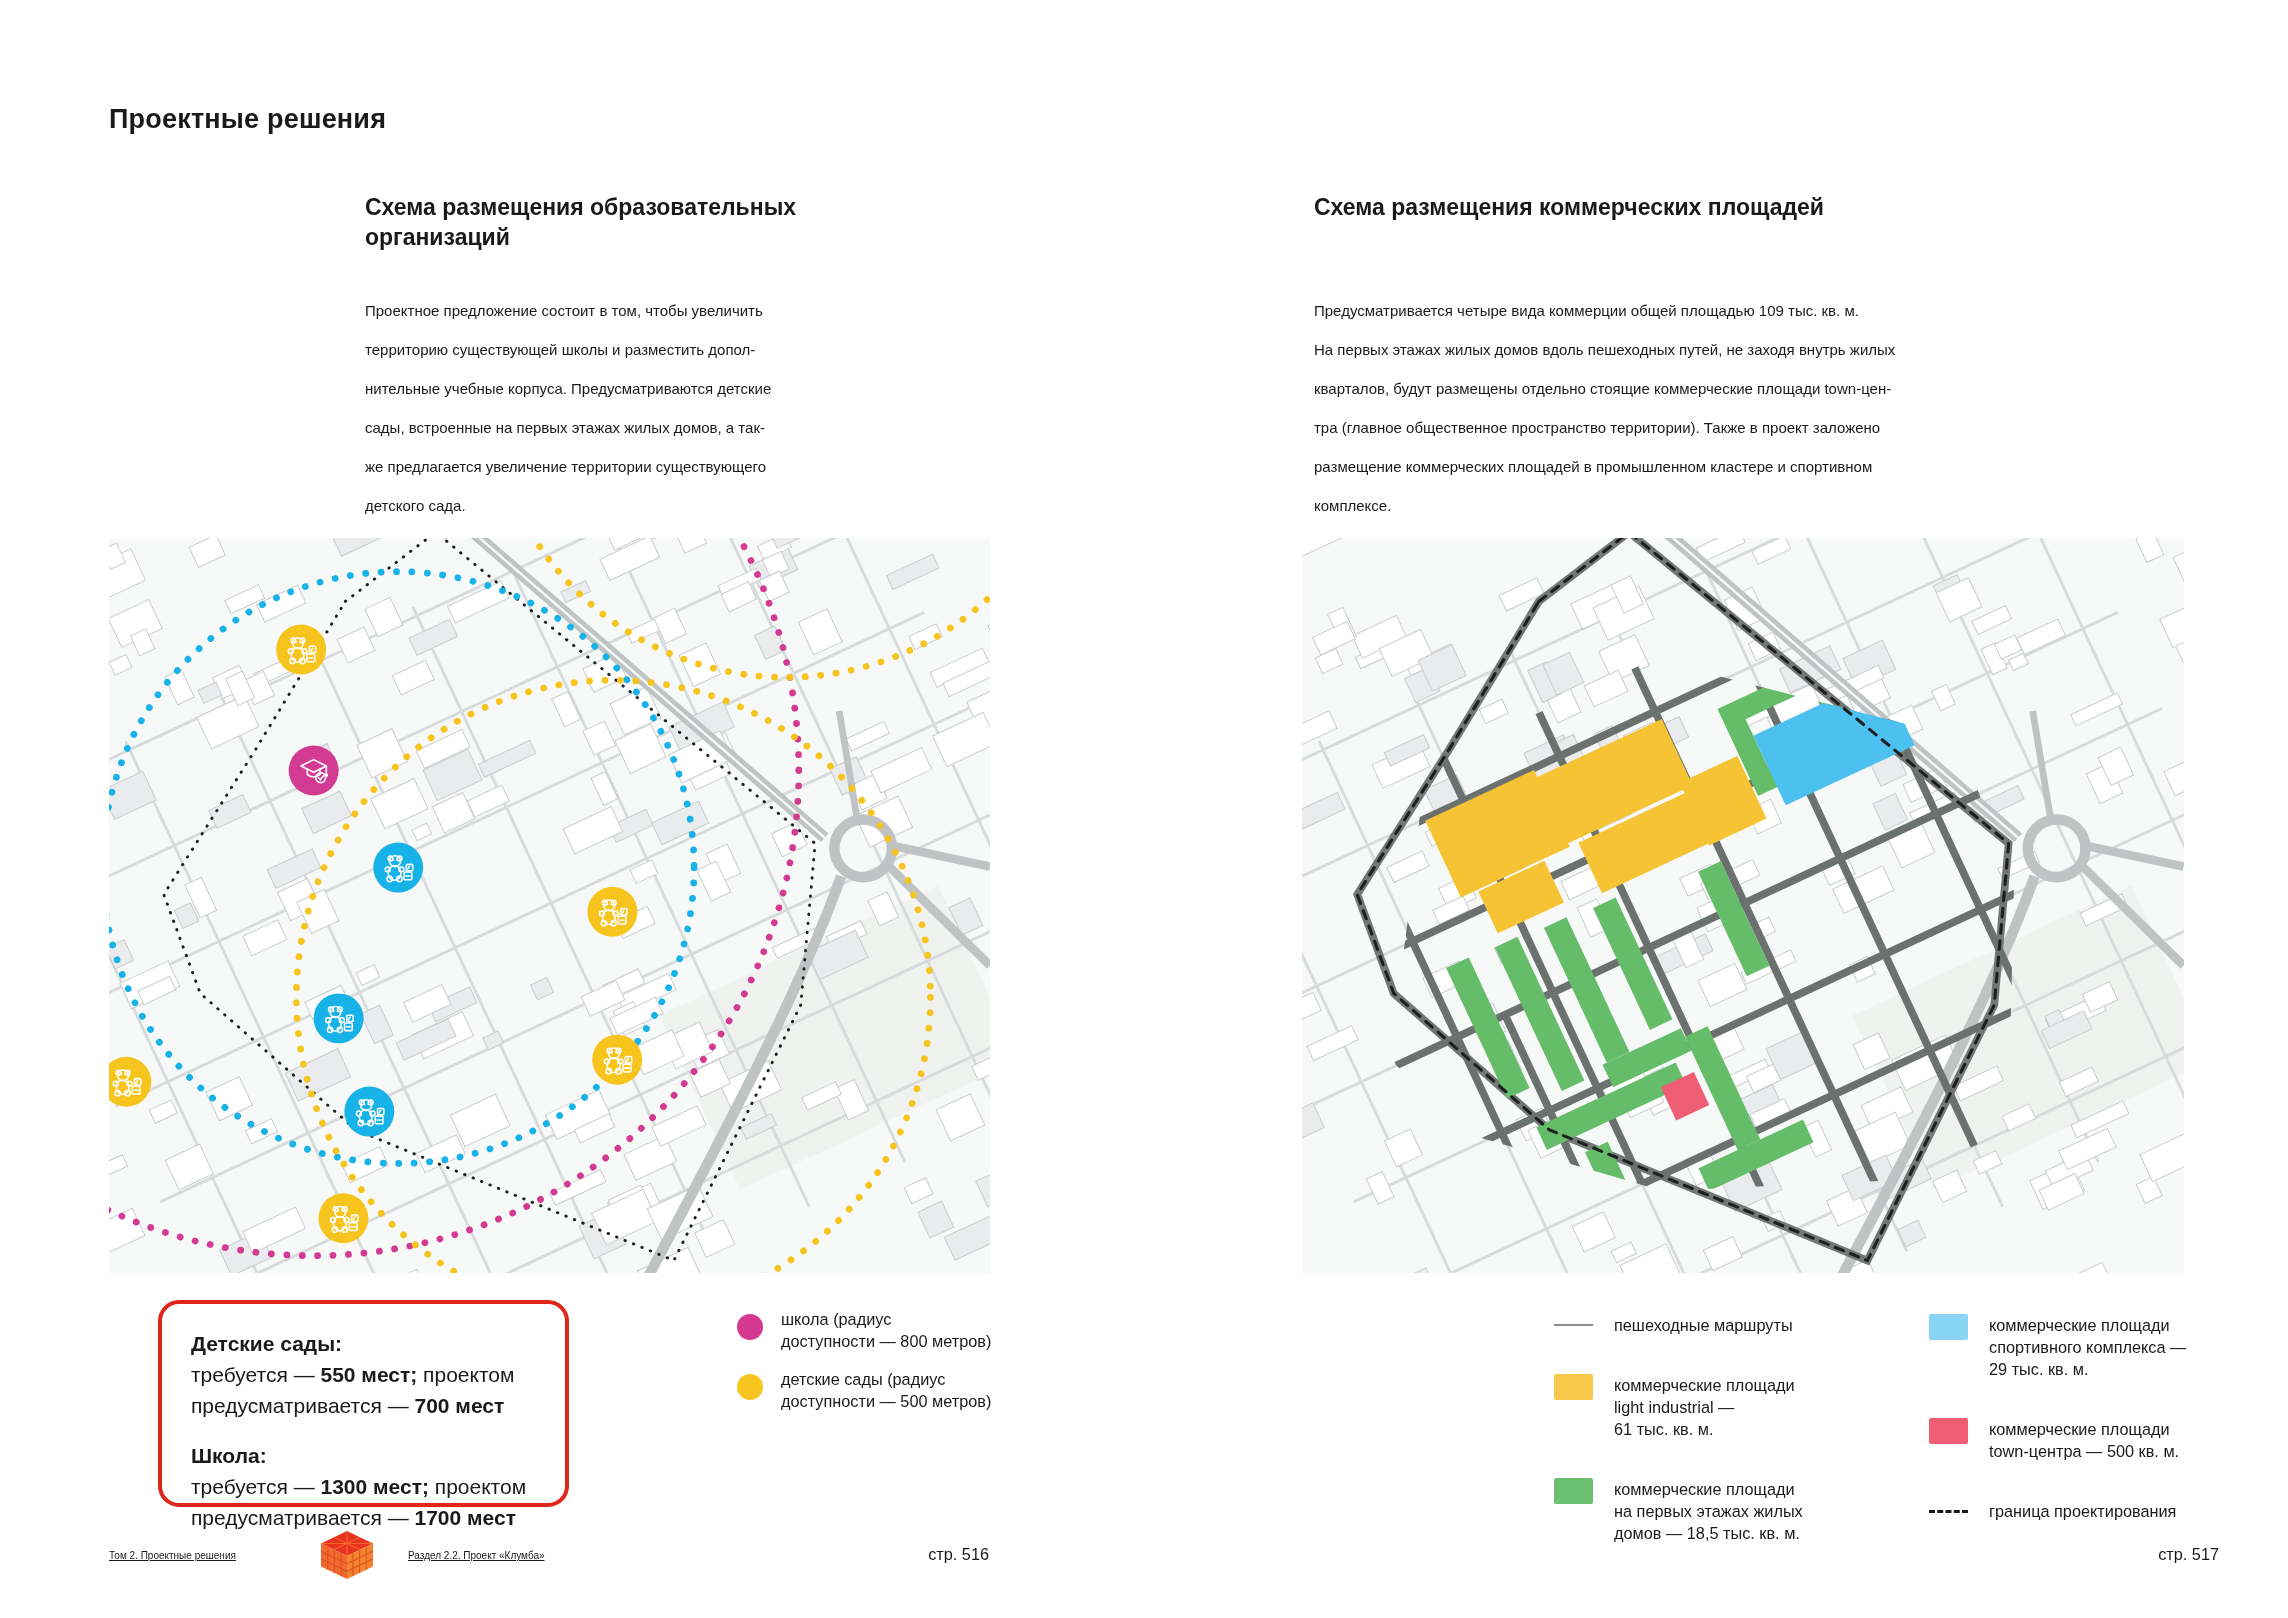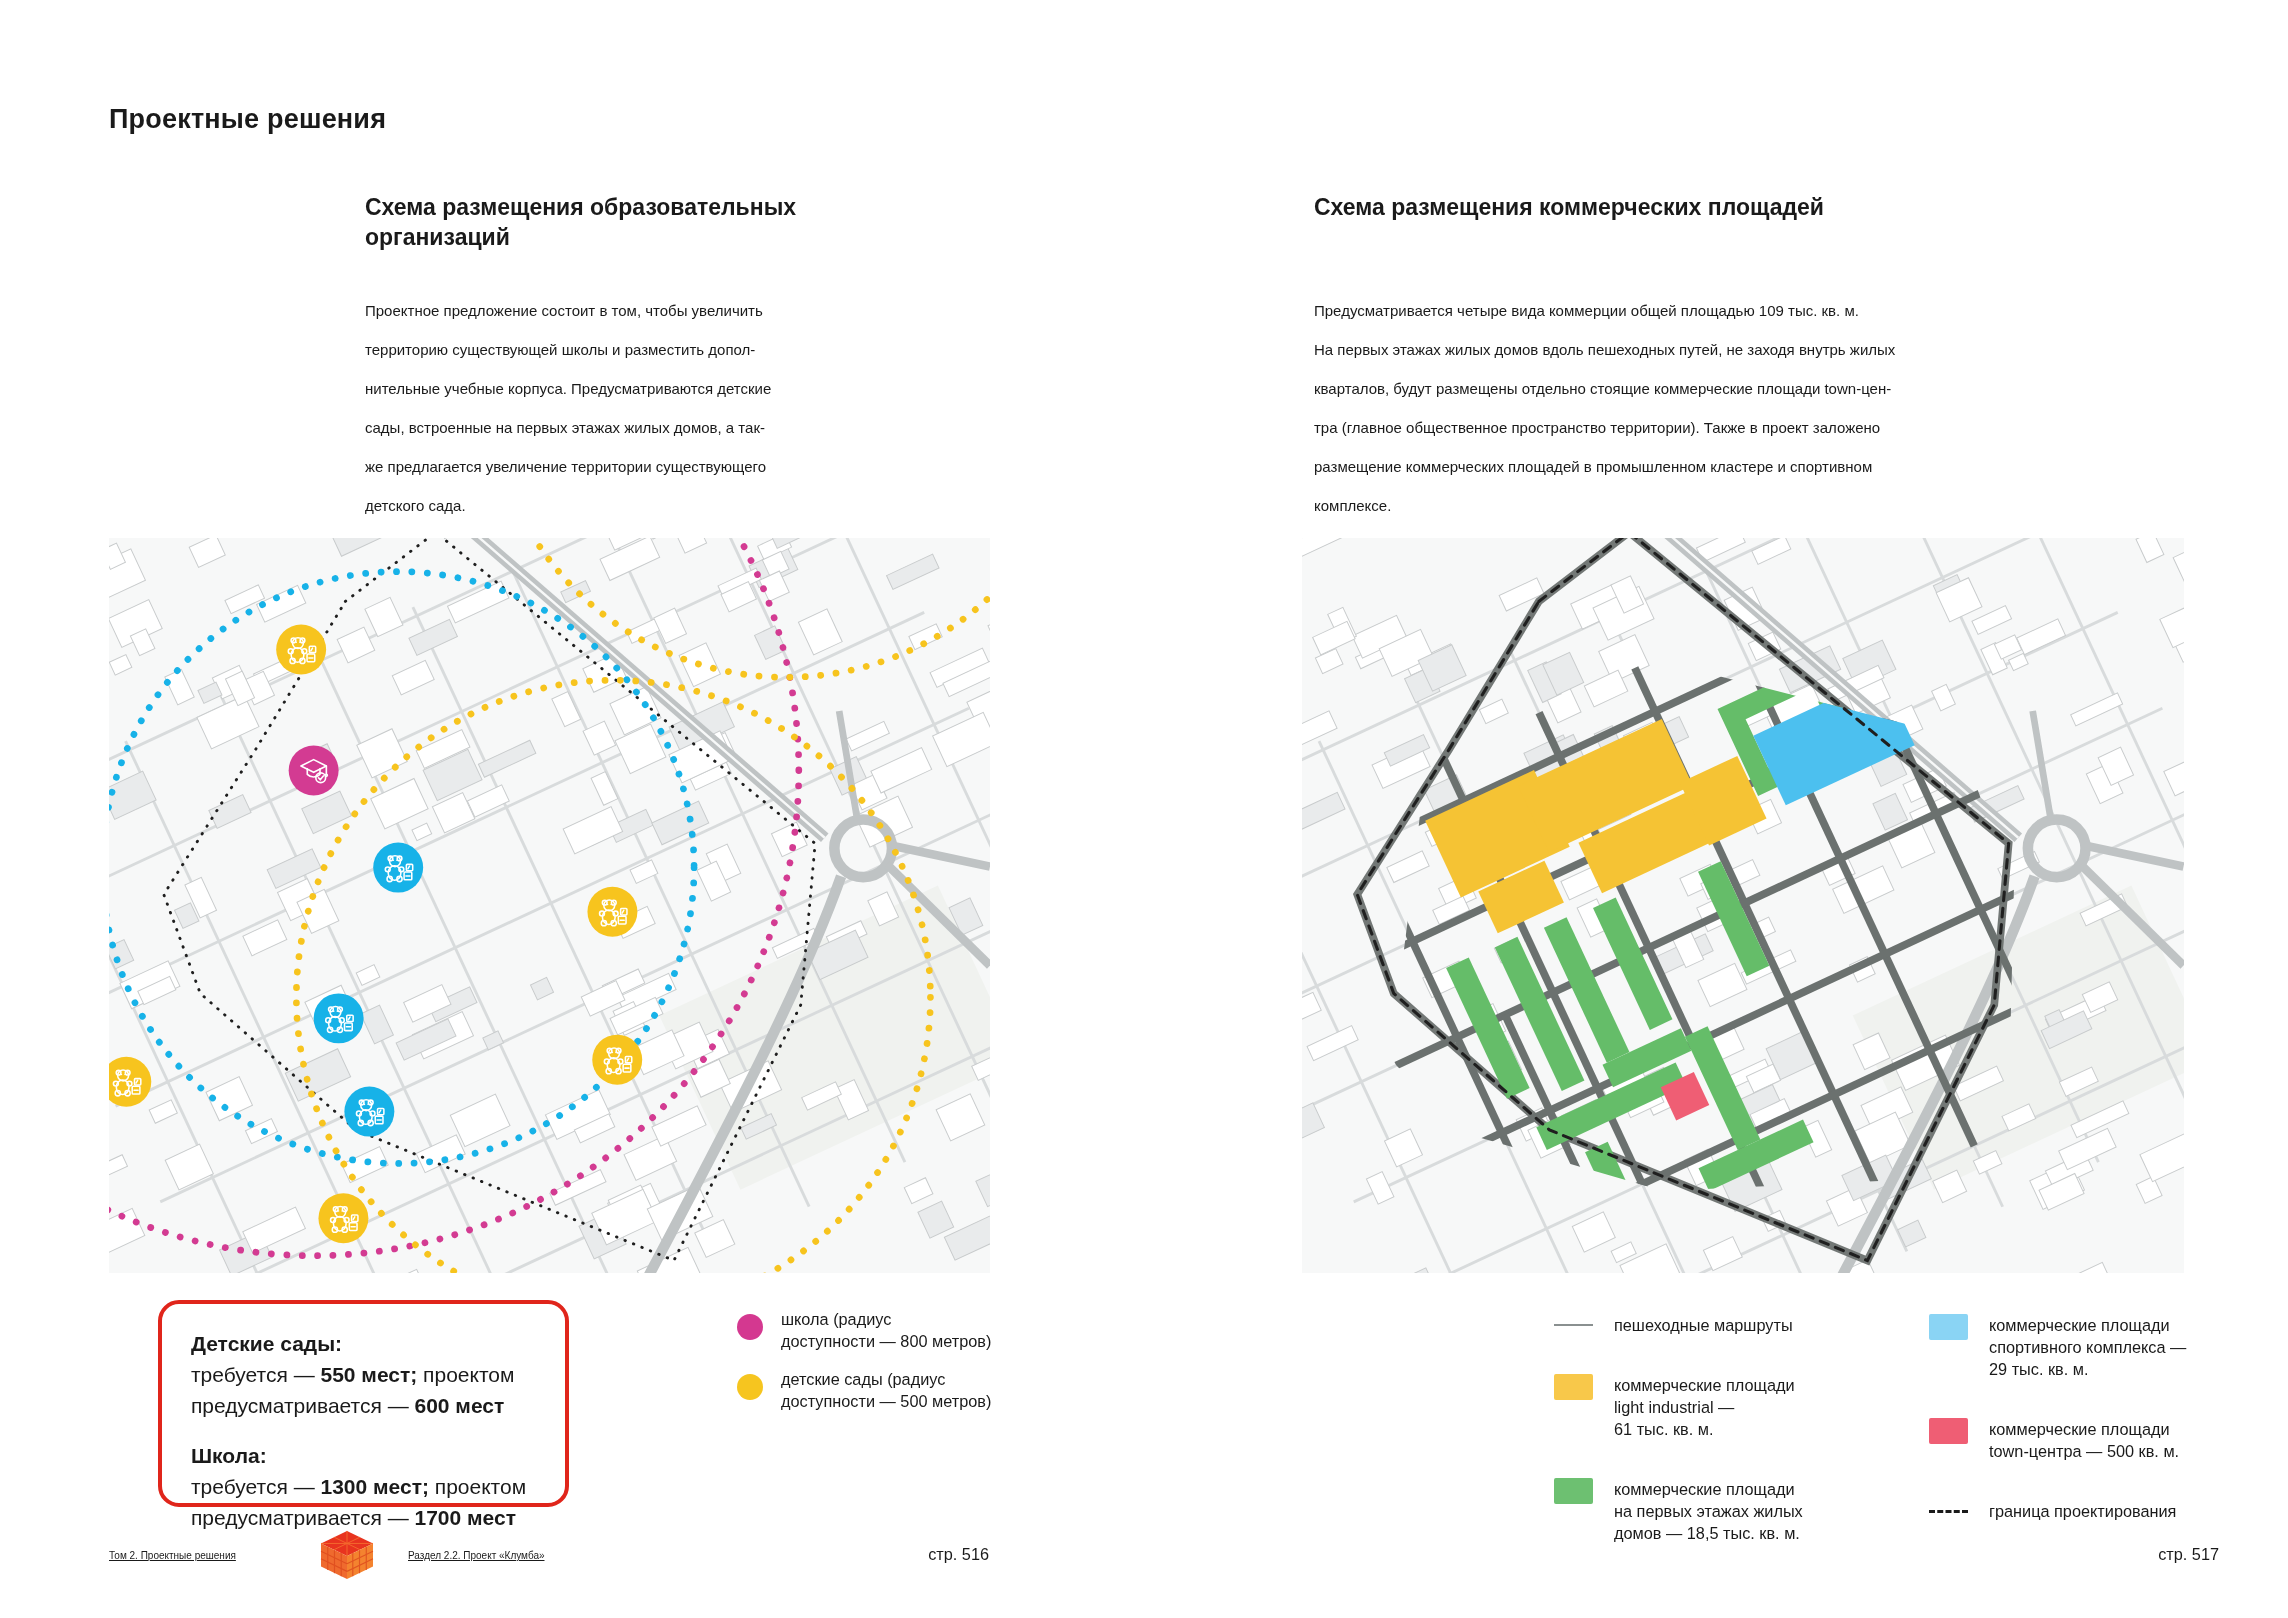--- a/index.html
+++ b/index.html
@@ -541,21 +541,21 @@
         <rect x="542" y="226" width="148" height="80" fill="#4cc0ef"></rect>
         <rect x="300" y="517" width="38" height="38" fill="#ef5e74"></rect>
       </g>
       <polygon points="246,66 340,-6 735,318 720,486 588,752 257,616 95,474 57,371 152,221 200,142" fill="none" stroke="#1f1f1f" stroke-width="3.2" stroke-dasharray="9 8" stroke-linecap="round"></polygon>
     </svg>
 </div>
 
 <div class="infobox abs" style="left: 112px; top: 1300px; width: 411px; height: 207px; border-color: rgb(224, 37, 27); margin-left: 46px;" id="infobox">
     <div><span class="b">Детские сады:</span></div>
     <div><span>требуется — </span><span class="b">550 мест;</span><span> проектом</span></div>
-    <div><span>предусматривается — </span><span class="b">600 мест</span></div>
+    <div><span>предусматривается — </span><span class="b">700 мест</span></div>
     <div class="sp"></div>
     <div><span class="b">Школа:</span></div>
     <div><span>требуется — </span><span class="b">1300 мест;</span><span> проектом</span></div>
     <div><span>предусматривается — </span><span class="b">1700 мест</span></div>
   </div>
 
 <div class="legend abs" style="left:737px;top:1308px;" id="legend-left">
     <div class="legend-item">
       <div class="legend-dot" style="background: rgb(212, 56, 144);"></div>
       <div class="legend-label">школа (радиус

